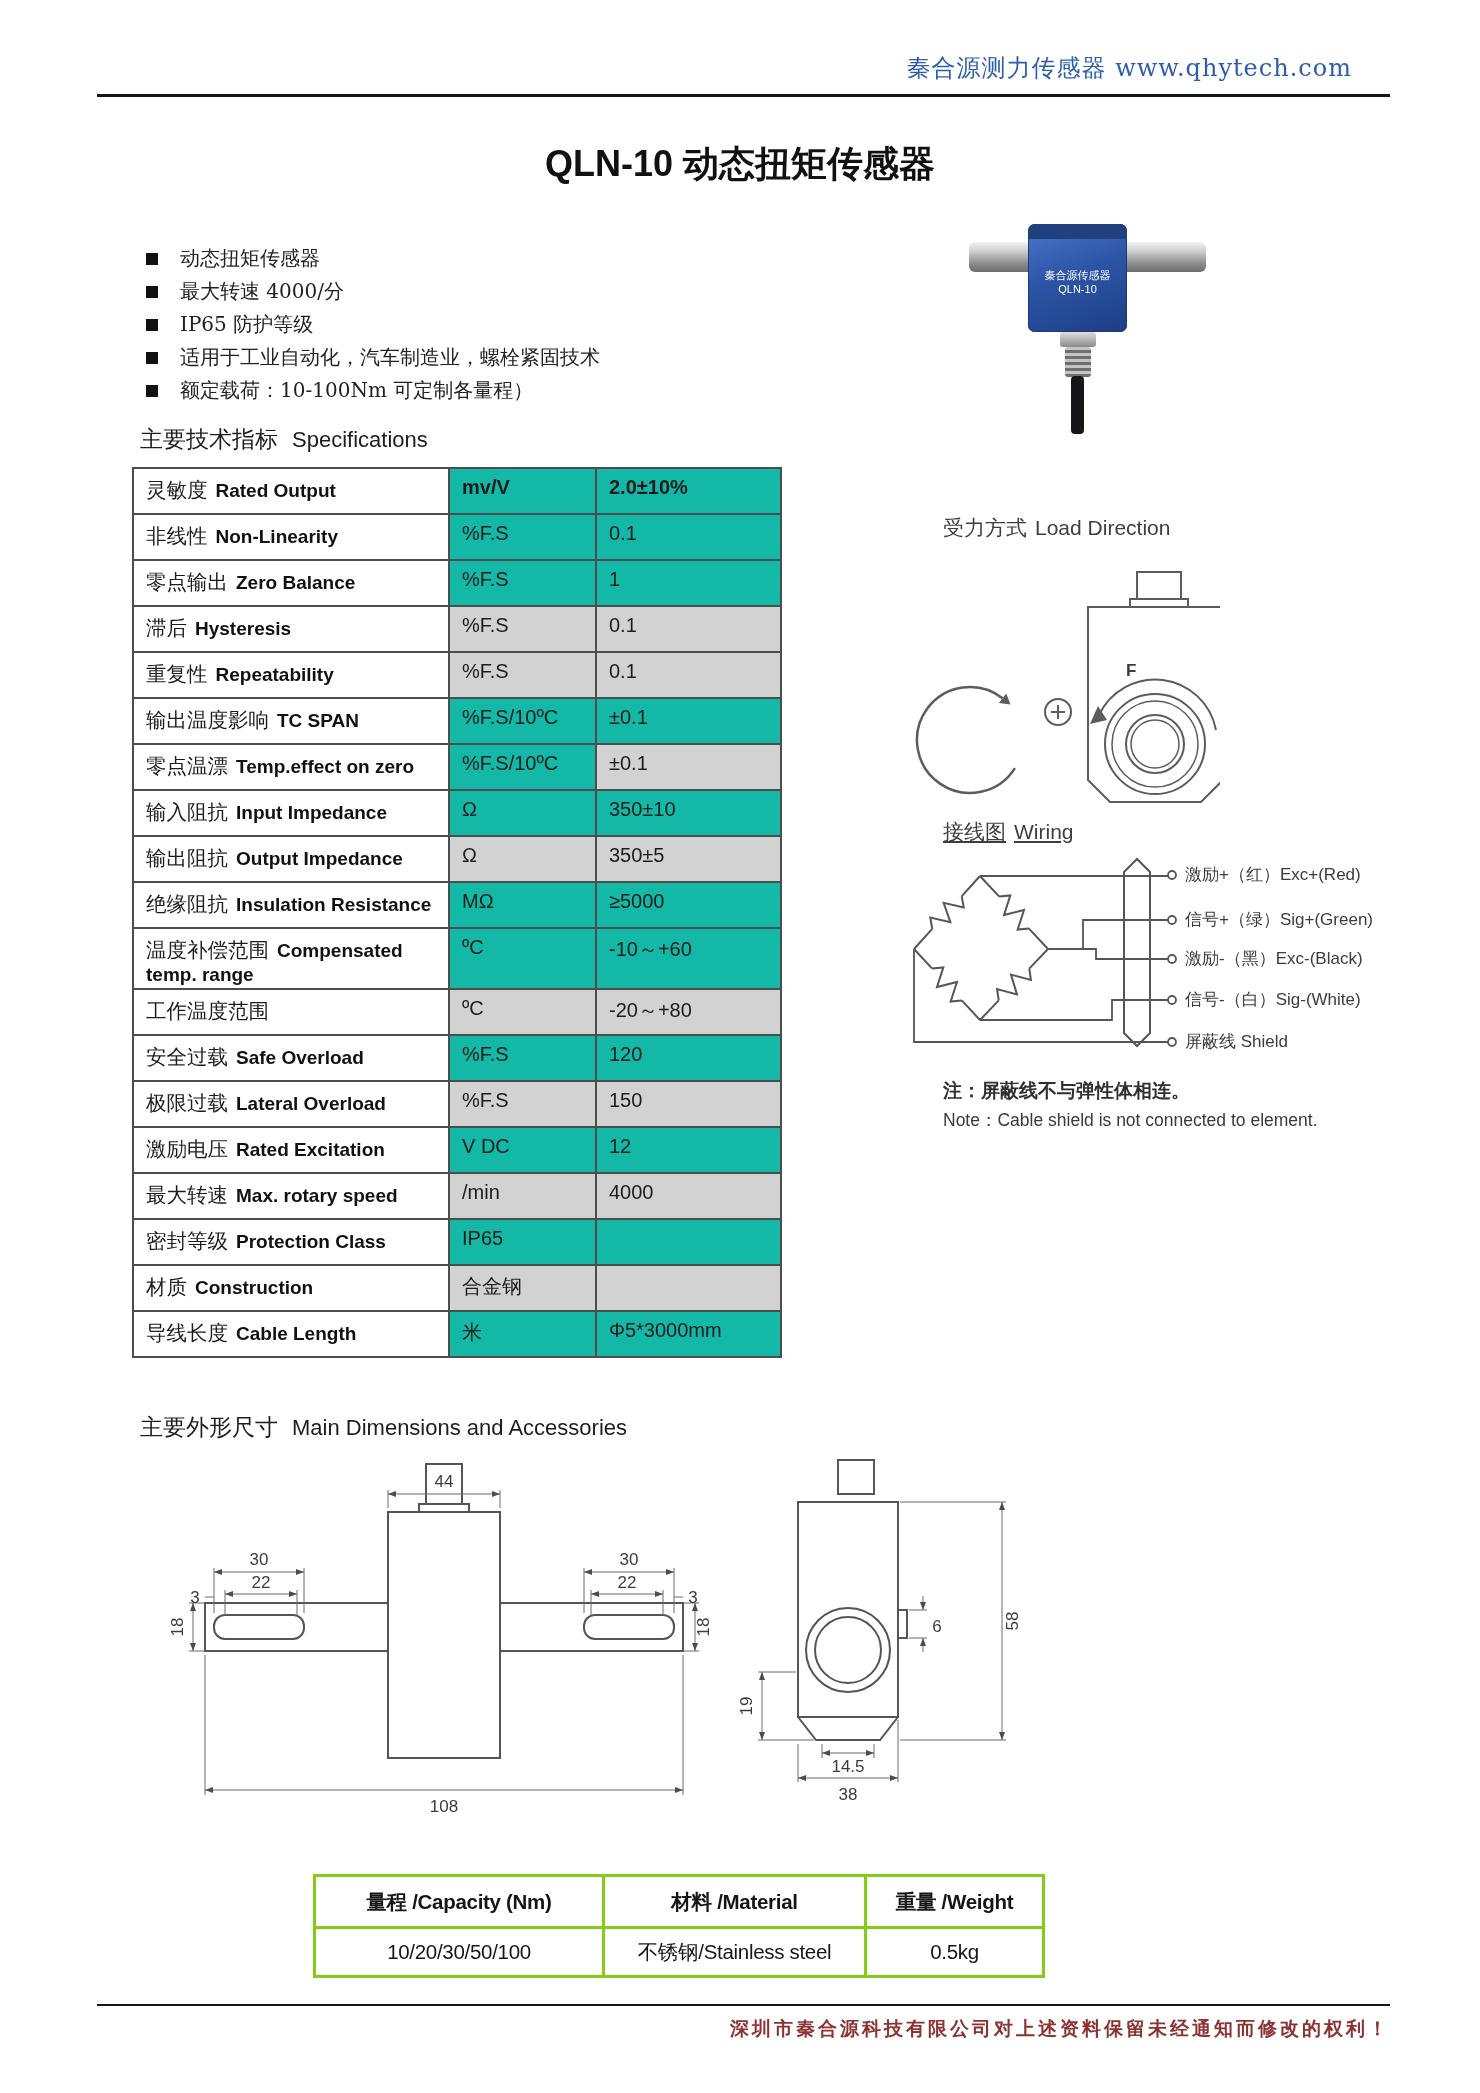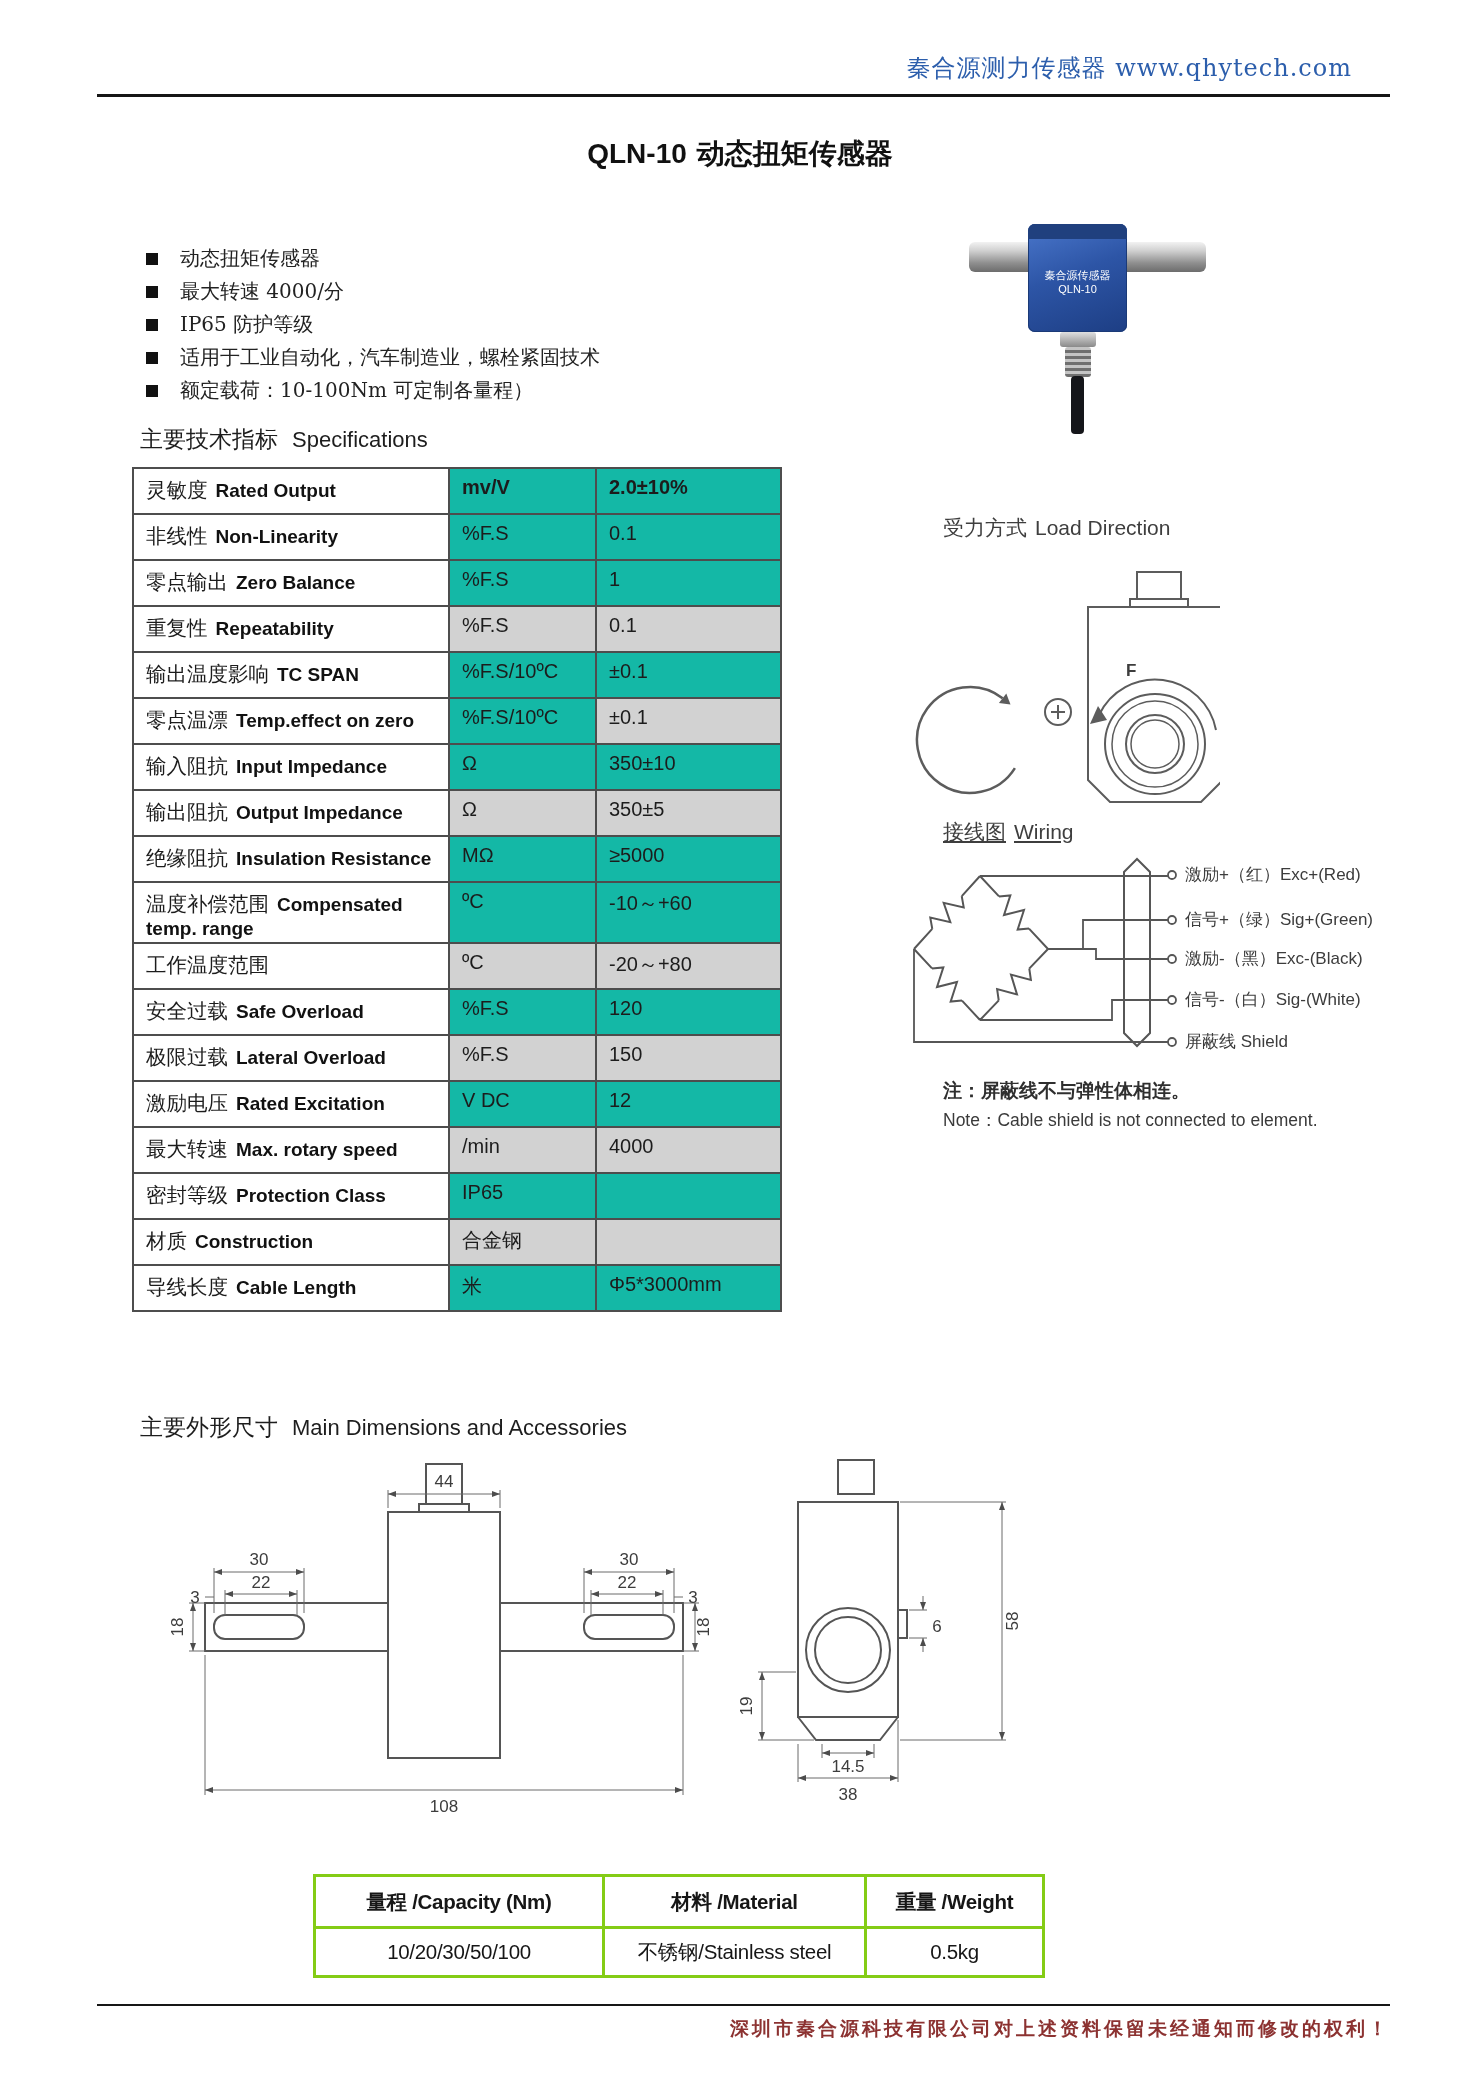--- a/index.html
+++ b/index.html
@@ -4,21 +4,21 @@
 <style>
   html,body{margin:0;padding:0;background:#ffffff;}
   .page{position:relative;width:1480px;height:2093px;background:#fff;overflow:hidden;
         font-family:"Liberation Sans",sans-serif;color:#1a1a1a;}
 
   
   .site-link{position:absolute;top:52px;right:128px;font-size:24px;color:#2c5eac;
              font-family:"DejaVu Serif","Liberation Serif",serif;letter-spacing:1px;}
   .top-rule{position:absolute;left:97px;top:94px;width:1293px;height:3px;background:#161616;}
   .doc-title{position:absolute;left:0;top:116px;width:100%;text-align:center;
-             font-size:28px;font-weight:bold;color:#111;}
+             font-size:36px;font-weight:bold;color:#111;}
   .doc-title .model{font-family:"Liberation Sans",sans-serif;margin-right:10px;}
   .doc-title .cnname{font-family:"DejaVu Serif","Liberation Serif",serif;}
 
   
   .features{position:absolute;left:146px;top:242px;}
   .feat{display:flex;align-items:center;height:33px;font-size:20px;
         font-family:"DejaVu Serif","Liberation Serif",serif;color:#222;}
   .feat .sq{width:12px;height:12px;background:#111;margin-right:22px;flex:0 0 auto;}
 
   
@@ -167,20 +167,25 @@
           <td class="c2 light">%F.S</td>
           <td class="c3 light">0.1</td>
         </tr>
 
         <tr>
           <td class="c1"><span class="cn">零点输出</span><span class="en">Zero Balance</span></td>
           <td class="c2 light">%F.S</td>
           <td class="c3 light">1</td>
         </tr>
 
+        <tr>
+          <td class="c1"><span class="cn">滞后</span><span class="en">Hysteresis</span></td>
+          <td class="c2 dark">%F.S</td>
+          <td class="c3 dark">0.1</td>
+        </tr>
 
         <tr>
           <td class="c1"><span class="cn">重复性</span><span class="en">Repeatability</span></td>
           <td class="c2 dark">%F.S</td>
           <td class="c3 dark">0.1</td>
         </tr>
 
         <tr>
           <td class="c1"><span class="cn">输出温度影响</span><span class="en">TC SPAN</span></td>
           <td class="c2 light">%F.S/10ºC</td>

